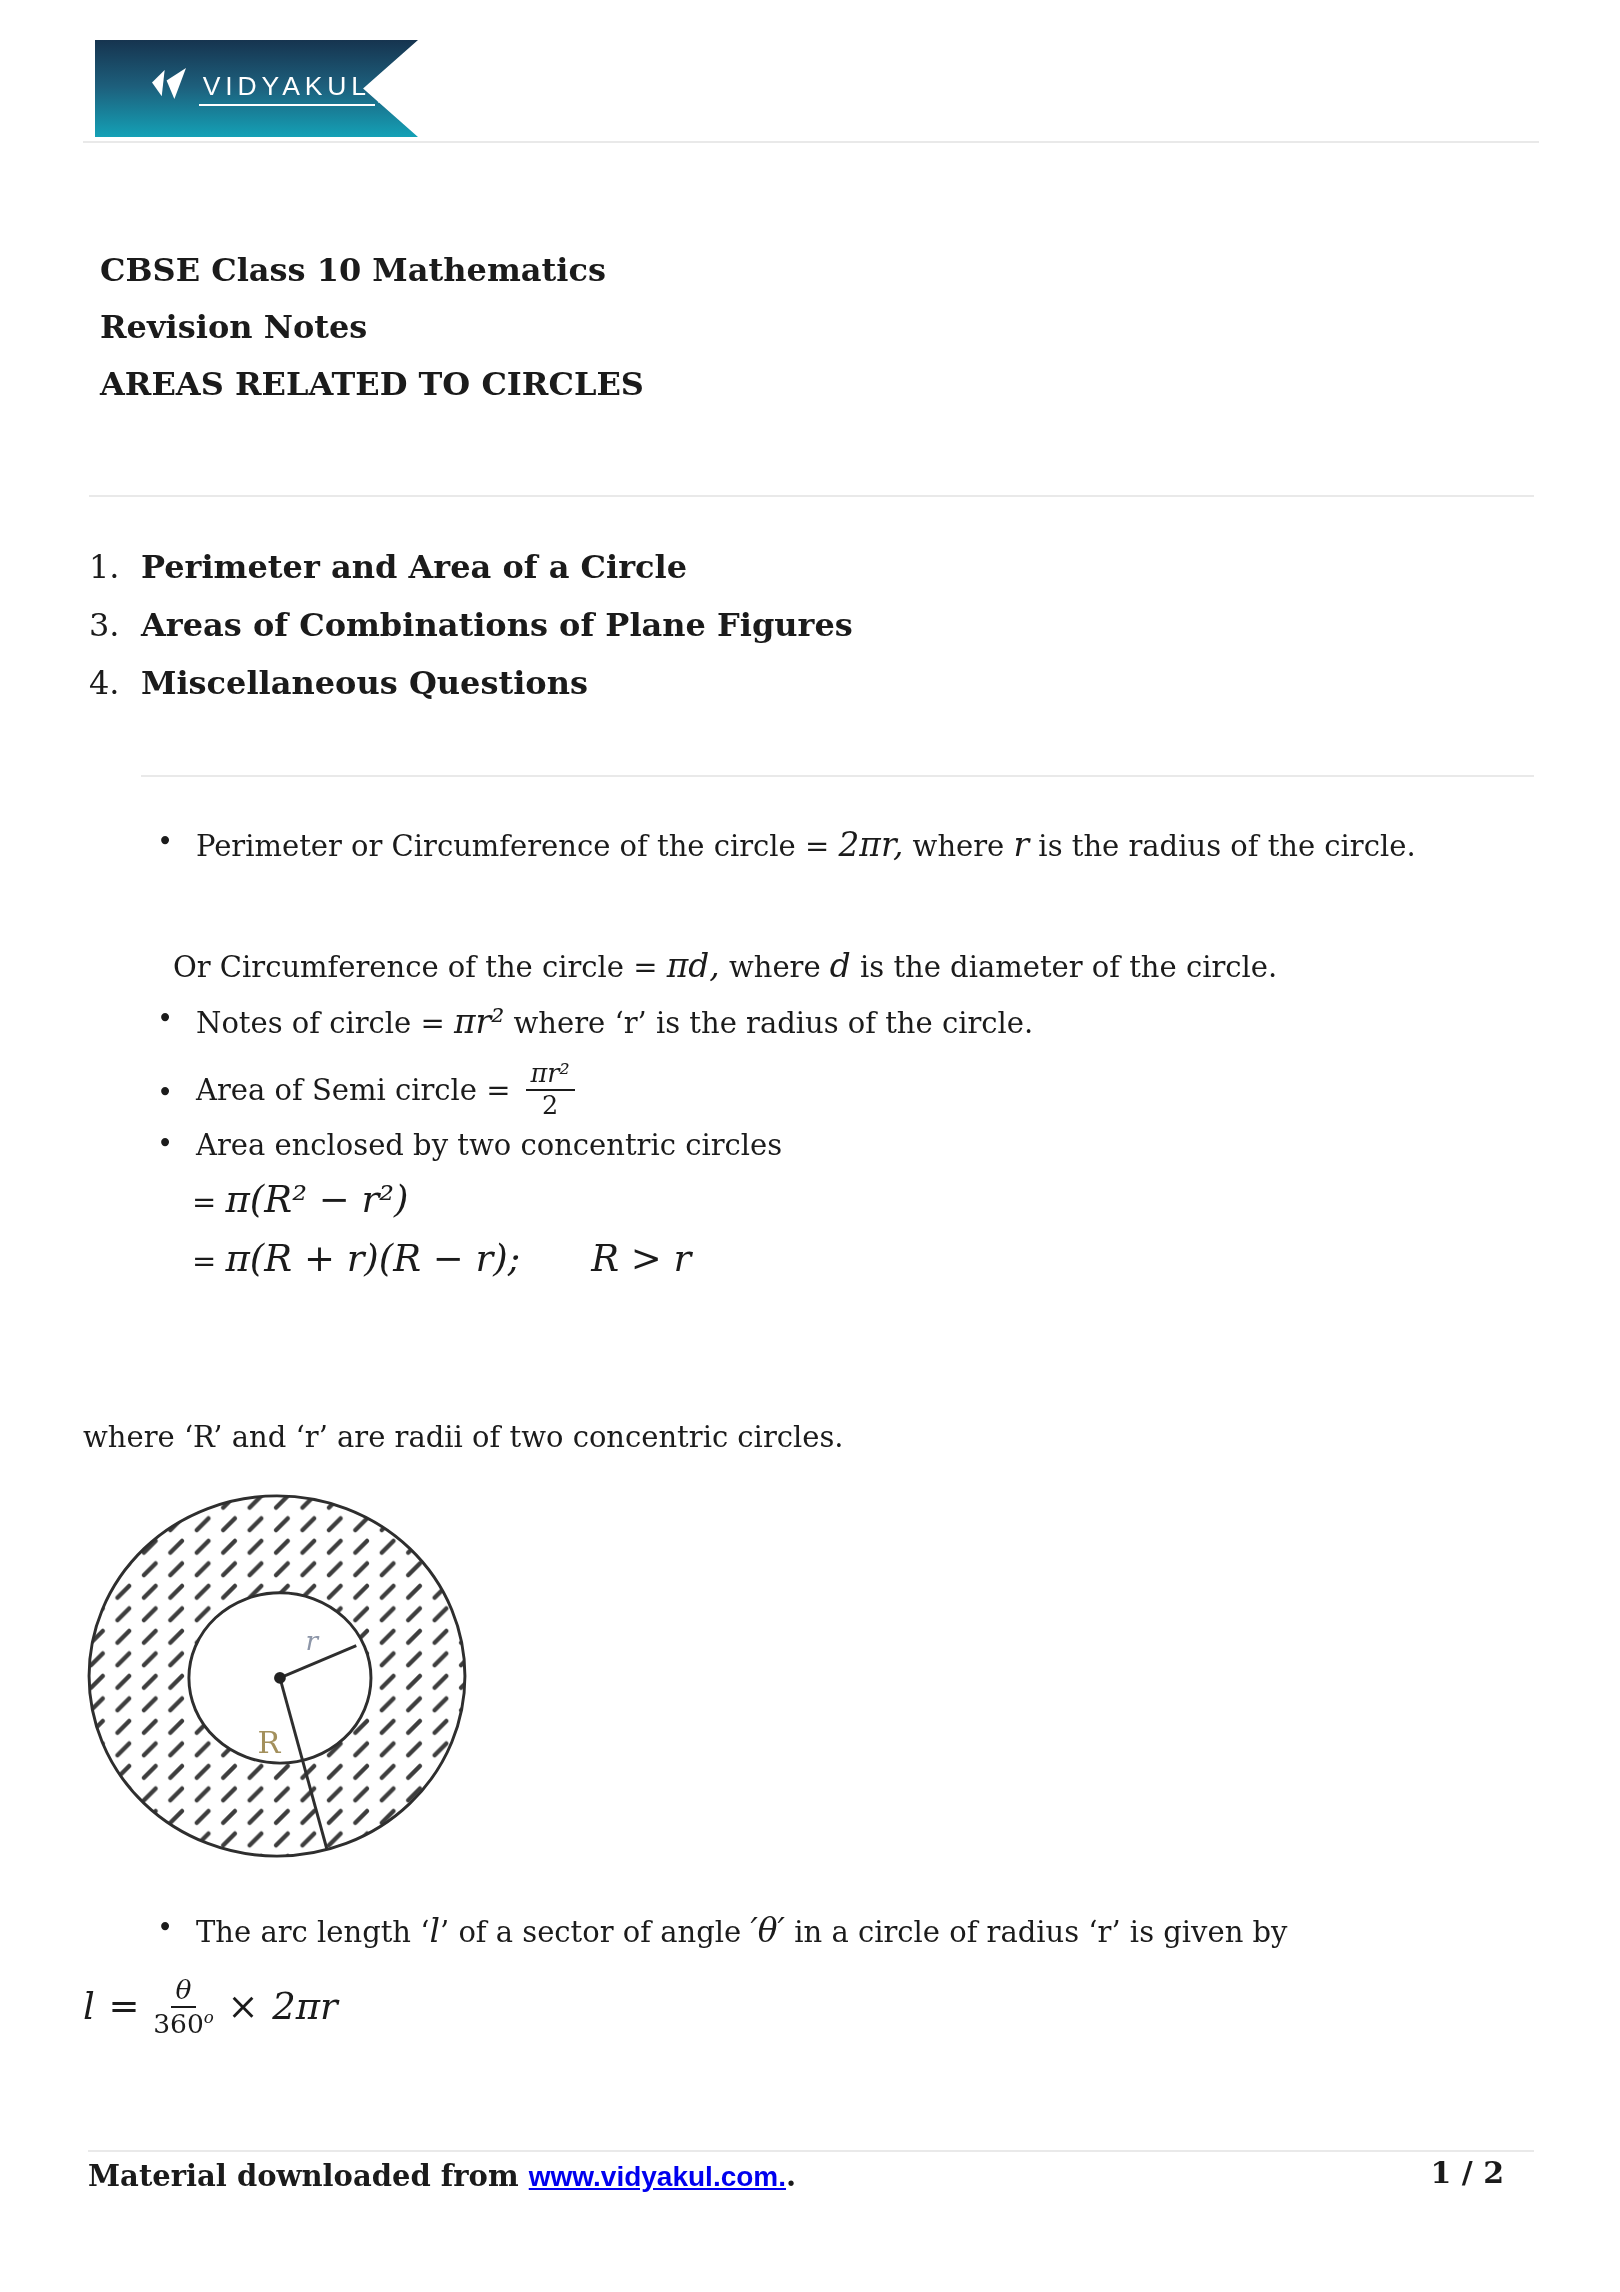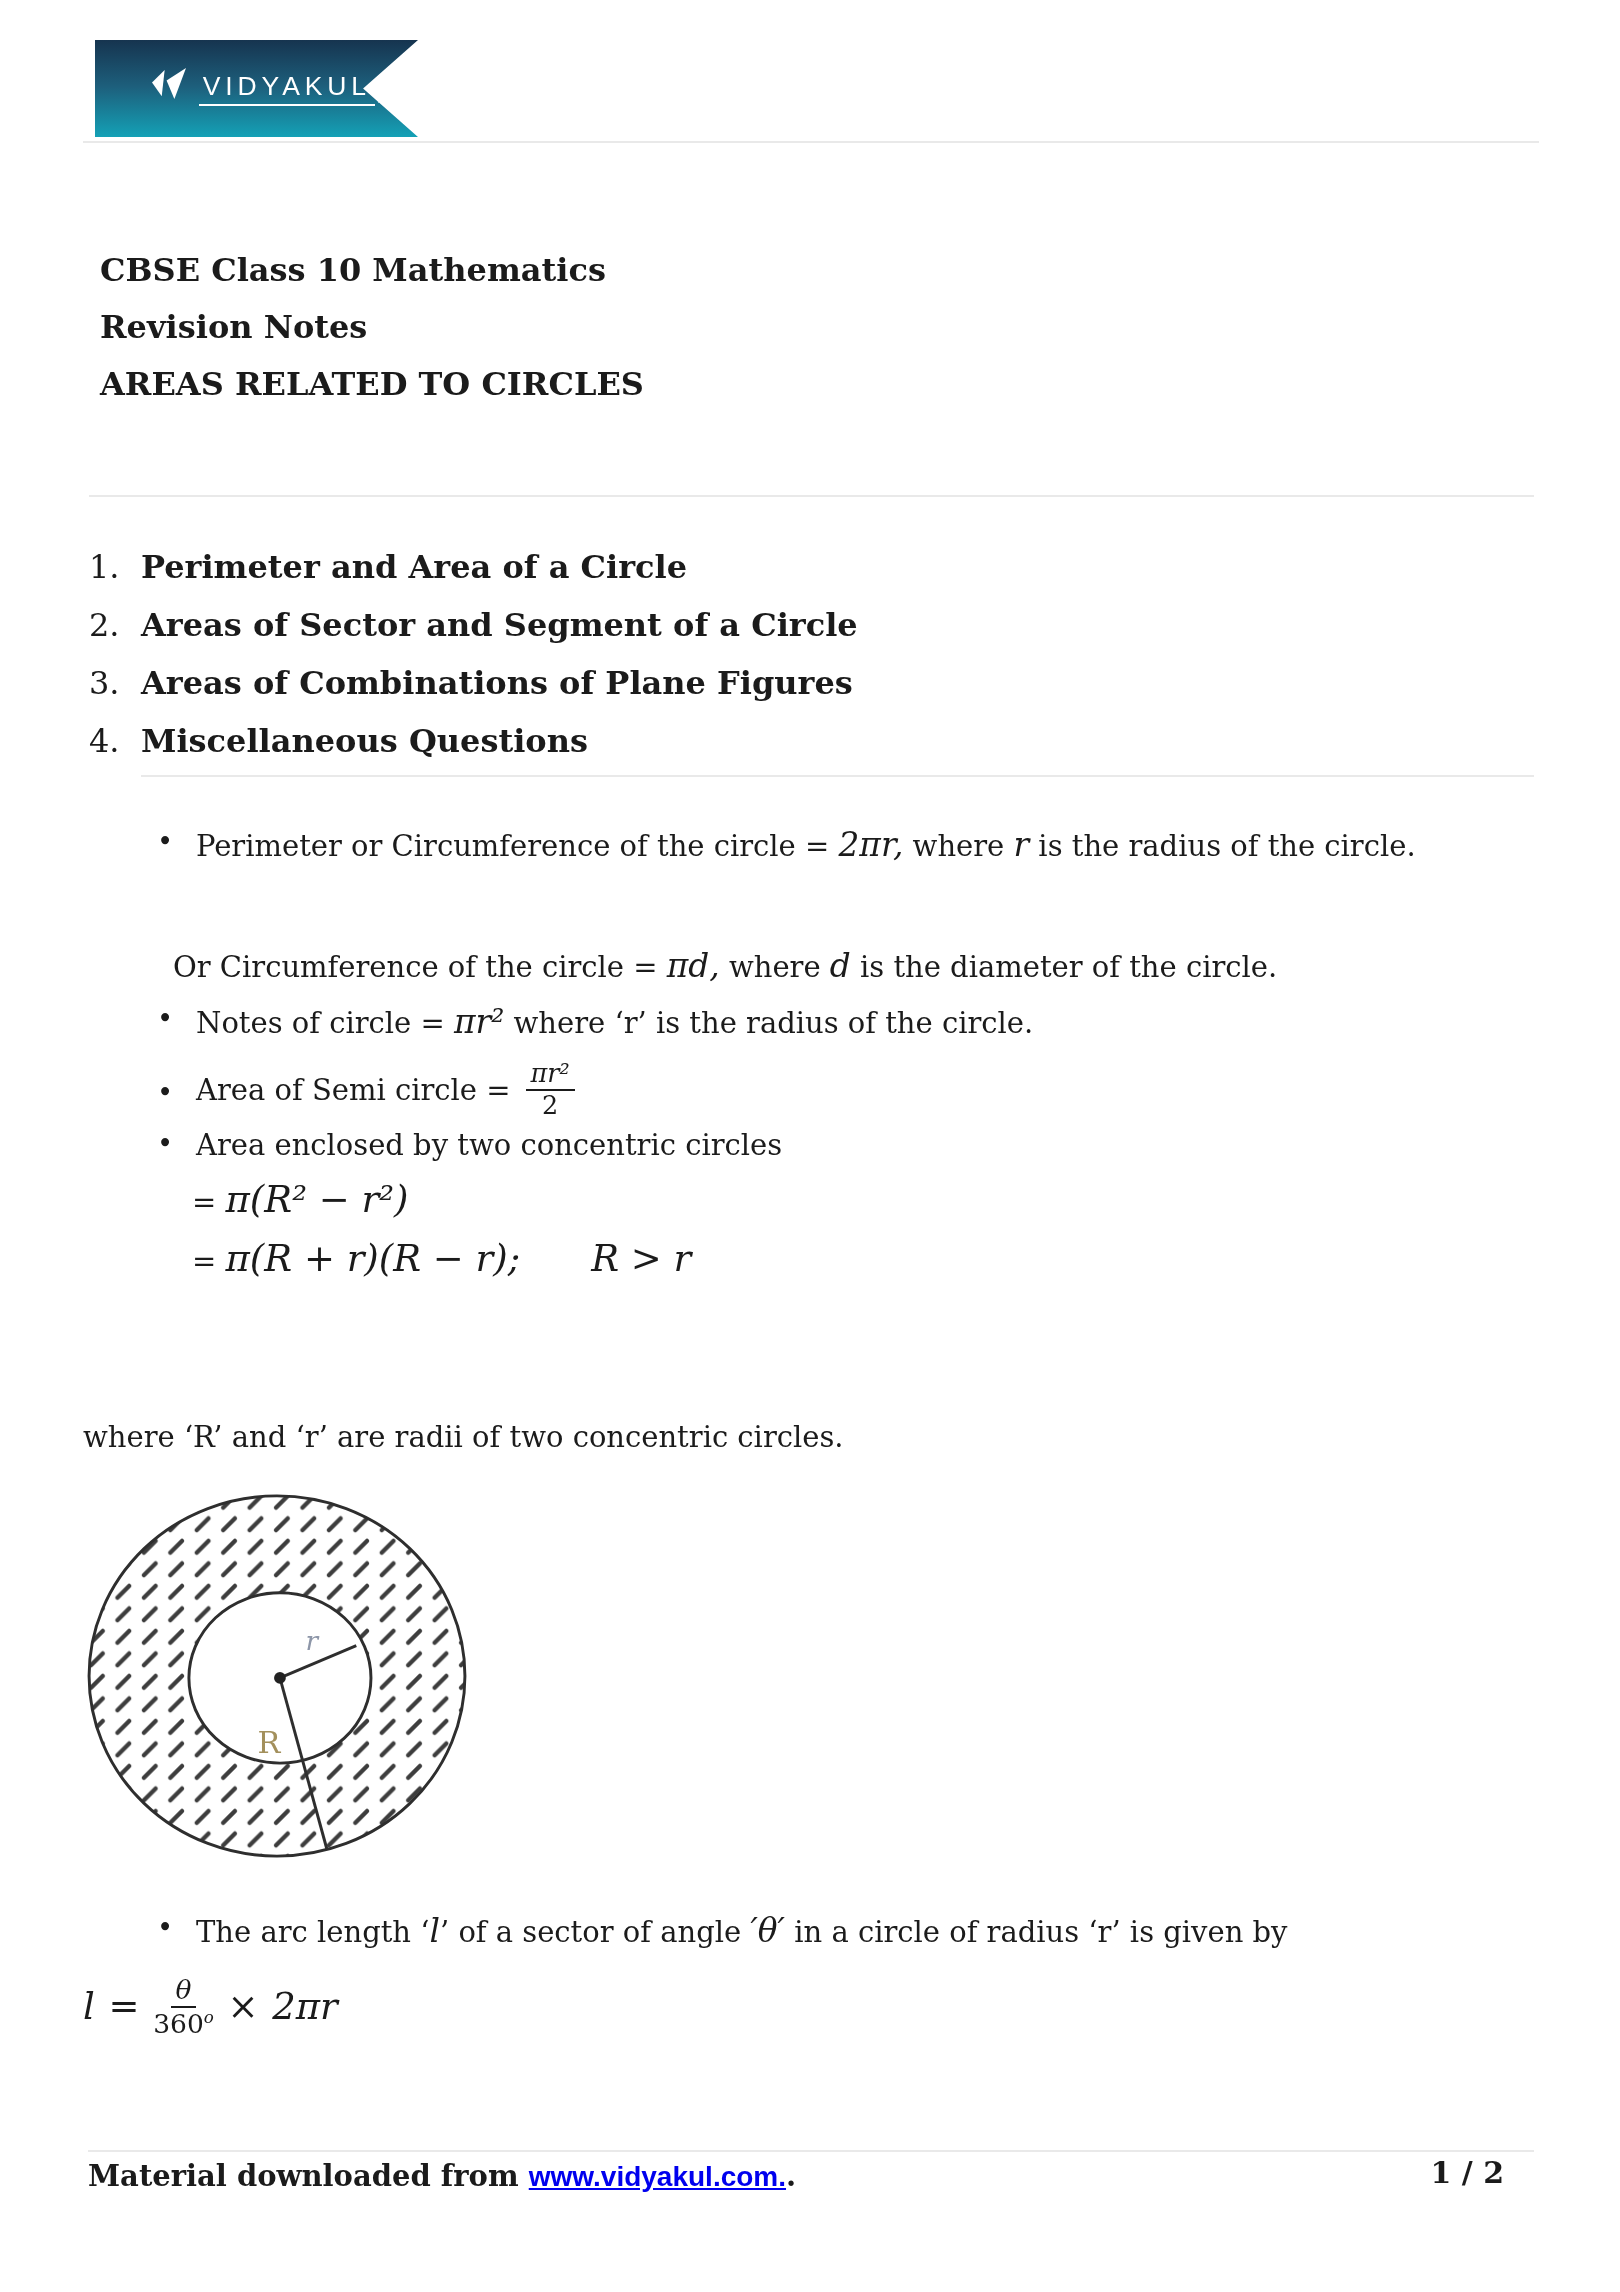--- a/index.html
+++ b/index.html
@@ -101,23 +101,20 @@
     <div>CBSE Class 10 Mathematics</div>
     <div>Revision Notes</div>
     <div>AREAS RELATED TO CIRCLES</div>
   </div>
 
   <div class="hr hr2"></div>
 
   <div class="toc">
     <div class="toc-row">
       <span class="toc-num">1.</span><span class="toc-label">Perimeter and Area of a Circle</span>
-    </div>
-    <div class="toc-row">
-      <span class="toc-num">2.</span><span class="toc-label">Areas of Sector and Segment of a Circle</span>
     </div>
     <div class="toc-row">
       <span class="toc-num">3.</span><span class="toc-label">Areas of Combinations of Plane Figures</span>
     </div>
     <div class="toc-row">
       <span class="toc-num">4.</span><span class="toc-label">Miscellaneous Questions</span>
     </div>
   </div>
 
   <div class="hr hr3"></div>

